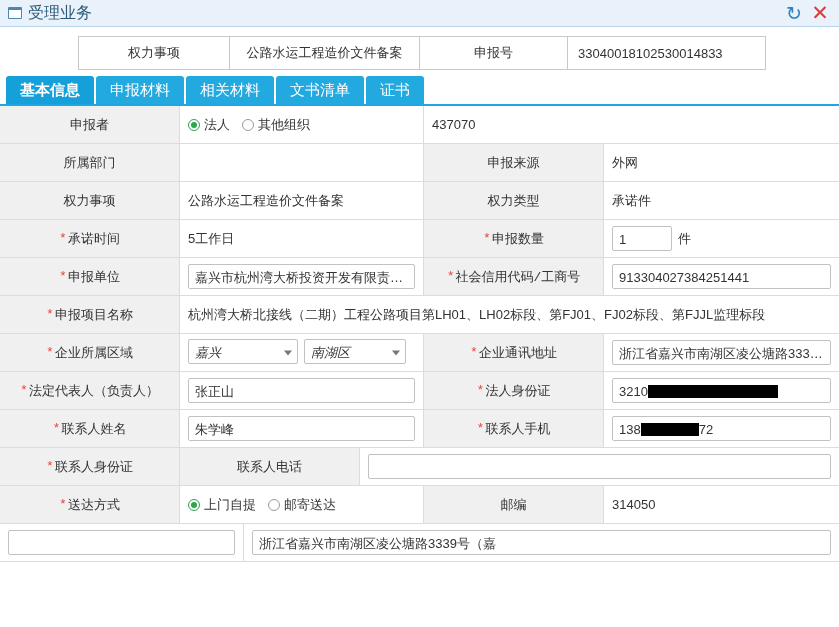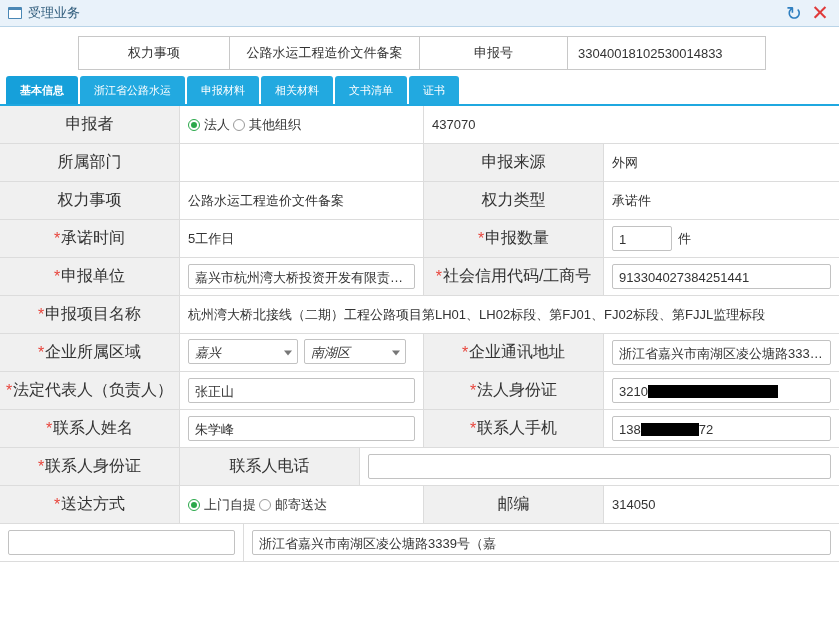--- a/index.html
+++ b/index.html
@@ -30,21 +30,21 @@
     width: 14px;
     height: 12px;
     border: 1px solid #4a87b5;
     border-top-width: 3px;
     border-radius: 1px;
     margin-right: 6px;
     box-sizing: border-box;
     background: #ffffff;
   }
   .titlebar .title-text {
-    font-size: 13px;
+    font-size: 16px;
     color: #2d5a7a;
     flex: 1;
   }
   .titlebar .tb-btn {
     width: 26px;
     height: 26px;
     display: flex;
     align-items: center;
     justify-content: center;
     font-size: 19px;
@@ -89,21 +89,21 @@
     padding-left: 6px;
     height: 30px;
     border-bottom: 2px solid #1fa8e0;
     background: #ffffff;
     box-sizing: border-box;
   }
   .tab {
     height: 28px;
     line-height: 28px;
     padding: 0 14px;
-    font-size: 11px;
+    font-size: 15px;
     color: #ffffff;
     background: #22a9e0;
     margin-right: 2px;
     border-radius: 3px 3px 0 0;
     cursor: pointer;
     user-select: none;
     white-space: nowrap;
   }
   .tab.active {
     background: #16a0da;
@@ -124,24 +124,25 @@
   .row:first-child { border-top: none; }
   .cell-label {
     width: 180px;
     min-width: 180px;
     background: #f0f0f0;
     border-right: 1px solid #dcdcdc;
     display: flex;
     align-items: center;
     justify-content: center;
     text-align: center;
-    font-size: 16px;
+    font-size: 13px;
     color: #333;
     padding: 2px 4px;
     box-sizing: border-box;
+    font-family: Liberation Mono, monospace;
   }
   .cell-value {
     flex: 1;
     display: flex;
     align-items: center;
     padding: 0 8px;
     border-right: 1px solid #dcdcdc;
     font-size: 13px;
     color: #333;
     box-sizing: border-box;
@@ -183,21 +184,21 @@
     transform: translateY(-50%);
     width: 0; height: 0;
     border-left: 4px solid transparent;
     border-right: 4px solid transparent;
     border-top: 5px solid #777;
     pointer-events: none;
   }
   .unit { margin-left: 6px; font-size: 13px; }
 
   
-  .radio-group { display: flex; align-items: center; gap: 3px; }
+  .radio-group { display: flex; align-items: center; gap: 12px; }
   .radio { display: flex; align-items: center; cursor: pointer; }
   .radio .dot {
     width: 12px; height: 12px;
     border: 1px solid #999;
     border-radius: 50%;
     background: #fff;
     margin-right: 4px;
     position: relative;
     box-sizing: border-box;
   }
@@ -232,21 +233,20 @@
 
 <div class="header-strip">
   <div class="hbox b1">权力事项</div>
   <div class="hbox b2">公路水运工程造价文件备案</div>
   <div class="hbox b3">申报号</div>
   <div class="hbox b4">33040018102530014833</div>
 </div>
 
 <div class="tabs">
   <div class="tab active">基本信息</div>
-  <div class="tab">浙江省公路水运</div>
   <div class="tab">申报材料</div>
   <div class="tab">相关材料</div>
   <div class="tab">文书清单</div>
   <div class="tab">证书</div>
 </div>
 
 <div class="form">
 
   <div class="row">
     <div class="cell-label">申报者</div>

